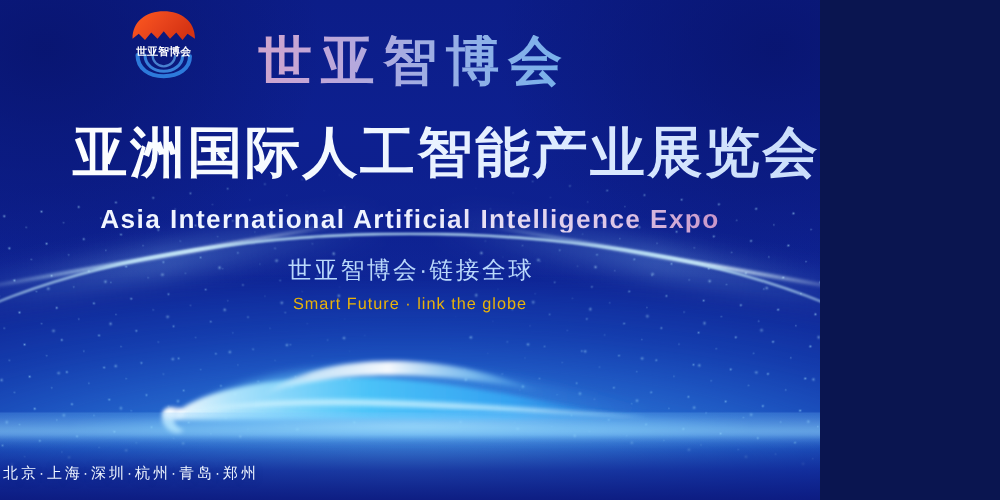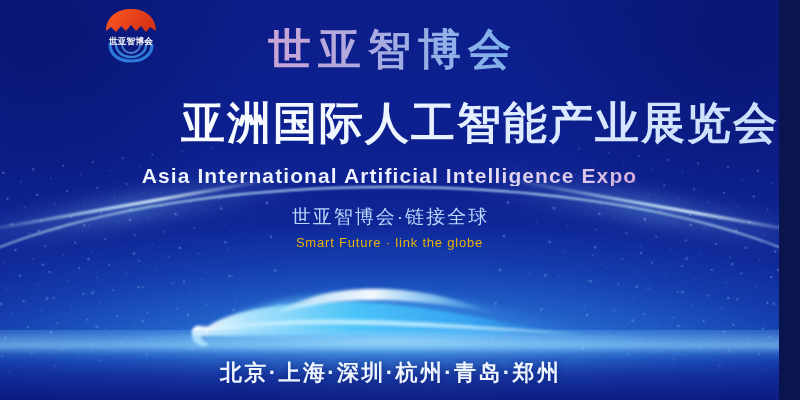--- a/index.html
+++ b/index.html
@@ -5,21 +5,21 @@
   html, body {
     margin: 0;
     padding: 0;
     background: #0a1550;
   }
   body {
     font-family: "Liberation Sans", "DejaVu Sans", sans-serif;
   }
   #poster {
     position: relative;
-    width: 779px;
+    width: 656px;
     height: 400px;
     overflow: hidden;
     background: #0f218f;
   }
 
   
   .bg-base {
     position: absolute;
     inset: 0;
     background:
@@ -241,23 +241,22 @@
     font-size: 13px;
     font-weight: 400;
     letter-spacing: 0.8px;
     color: #eab308;
     line-height: 1;
   }
   .cities {
     position: absolute;
     left: 0; right: 0;
     bottom: 16px;
-    text-align: center;
-    font-size: 22px;
-    font-weight: 700;
+    font-size: 12px;
+    font-weight: 400;
     letter-spacing: 2.4px;
     color: #eef5ff;
     line-height: 1;
     text-indent: 2.4px;
     text-shadow: 0 1px 6px rgba(8,24,110,0.55);
   }
 </style>
 </head>
 <body>
 

